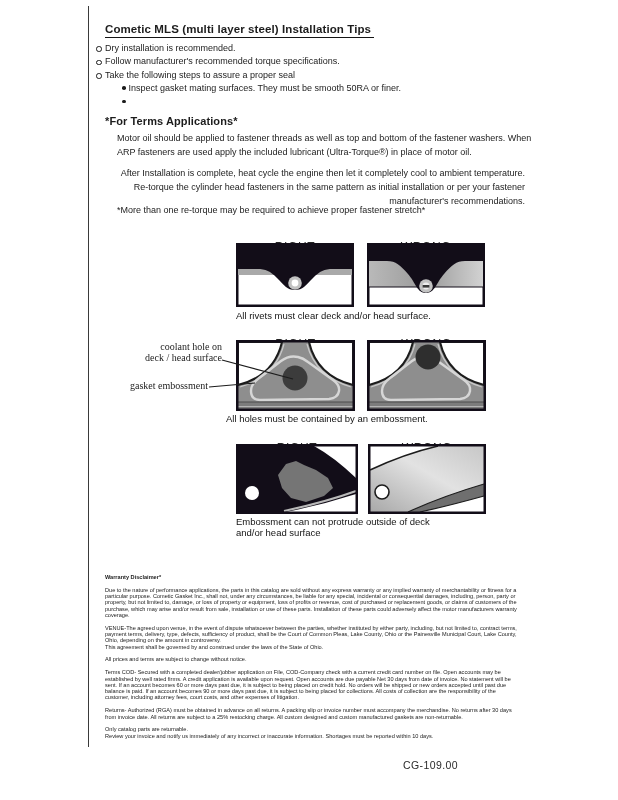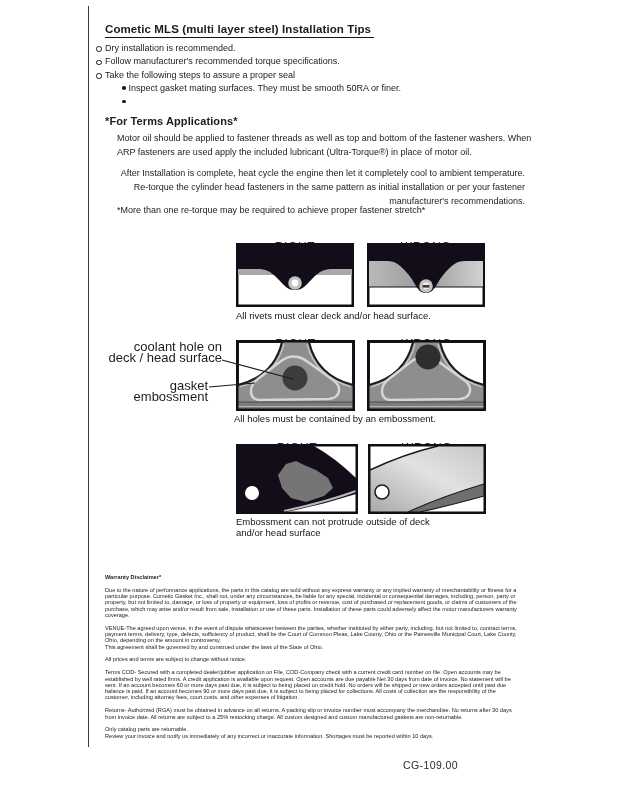--- a/index.html
+++ b/index.html
@@ -18,21 +18,21 @@
   .ring{flex:none;width:3.5px;height:3.5px;border:1px solid #1c1c1c;border-radius:50%;margin:4.2px 3.5px 0 0;}
   .dot{flex:none;width:3.6px;height:3.6px;background:#1c1c1c;border-radius:50%;margin:4.2px 3px 0 0;}
   .diesel-heading{position:absolute;left:105px;top:115px;font-size:11px;font-weight:bold;letter-spacing:0.1px;}
   .para{position:absolute;left:117px;font-size:9px;line-height:13.8px;width:415px;}
   .p1{top:132px;}
   .p2{top:167px;width:408px;text-align:right;}
   .note{top:204px;white-space:nowrap;}
   .panel-label{position:absolute;font-size:12px;letter-spacing:0.6px;color:#242424;text-align:center;margin-top:12px;}
   .caption{position:absolute;font-size:9.5px;line-height:11px;color:#141414;}
   .diagram-svg{position:absolute;display:block;}
-  .leader-label{position:absolute;font-size:13px;line-height:10.5px;text-align:right;color:#1c1c1c;}
+  .leader-label{position:absolute;font-size:10px;line-height:10.5px;text-align:right;color:#1c1c1c;font-family:Liberation Serif, serif;}
   .leader-svg{position:absolute;pointer-events:none;z-index:5;}
   .legal{position:absolute;left:105px;top:574px;width:412px;font-size:5.6px;line-height:6.3px;color:#222;}
   .legal .lp{margin:0 0 6.5px 0;}
   .legal .lh{font-weight:bold;margin:0 0 6.5px 0;}
   .page-number{position:absolute;left:403px;top:759px;font-size:10.5px;letter-spacing:0.4px;color:#2a2a2a;}
 </style>
 </head>
 <body>
 
 <div class="page">
@@ -132,21 +132,21 @@
     <path d="M48,4 Q40,36 4,47" fill="none" stroke="#c9c9c9" stroke-width="1.2"></path>
     <path d="M71,4 Q79,36 115,47" fill="none" stroke="#c9c9c9" stroke-width="1.2"></path>
     <path d="M15,51 Q15,44 23,38 L45,21 Q53,15 62,17 Q67,18 72,22 L97,40 Q104,45 103,51 Q102,58 93,59 L24,60 Q15,60 15,51 Z" fill="none" stroke="#d6d6d6" stroke-width="2.4"></path>
     <circle cx="61" cy="17" r="12.5" fill="#2e2e2e"></circle>
     <rect x="2" y="62" width="115" height="7" fill="#7c7c7c"></rect>
     <line x1="2" y1="62" x2="117" y2="62" stroke="#4c4c4c" stroke-width="1"></line>
     <line x1="2" y1="66.5" x2="117" y2="66.5" stroke="#b5b5b5" stroke-width="1"></line>
     <rect x="1.25" y="1.25" width="116.5" height="68.5" fill="none" stroke="#120d18" stroke-width="2.5"></rect>
   </svg>
 
-  <div class="caption" style="left:234px;top:413px;">All holes must be contained by an embossment.</div>
+  <div class="caption" style="left:226px;top:413px;">All holes must be contained by an embossment.</div>
 
   <div class="panel-label" style="left:236px;top:429px;width:122px;">RIGHT</div>
   <div class="panel-label" style="left:368px;top:429px;width:118px;">WRONG</div>
 
   <svg class="diagram-svg" style="left:236px;top:444px;" width="122" height="70" viewBox="0 0 122 70">
     <rect x="2" y="2" width="118" height="66" fill="#120d18"></rect>
     <path d="M78,2 H120 V34 Q98,13 78,2 Z" fill="#ffffff"></path>
     <path d="M50,68 H120 V50 Q86,61 50,68 Z" fill="#ffffff"></path>
     <path d="M48,67 Q90,58 120,47" fill="none" stroke="#b9b9b9" stroke-width="2"></path>
     <path d="M42,31 L50,20 L60,17 L68,21 L80,26 L92,34 L97,44 L88,52 L70,58 L55,54 L46,44 Z" fill="#757575"></path>

